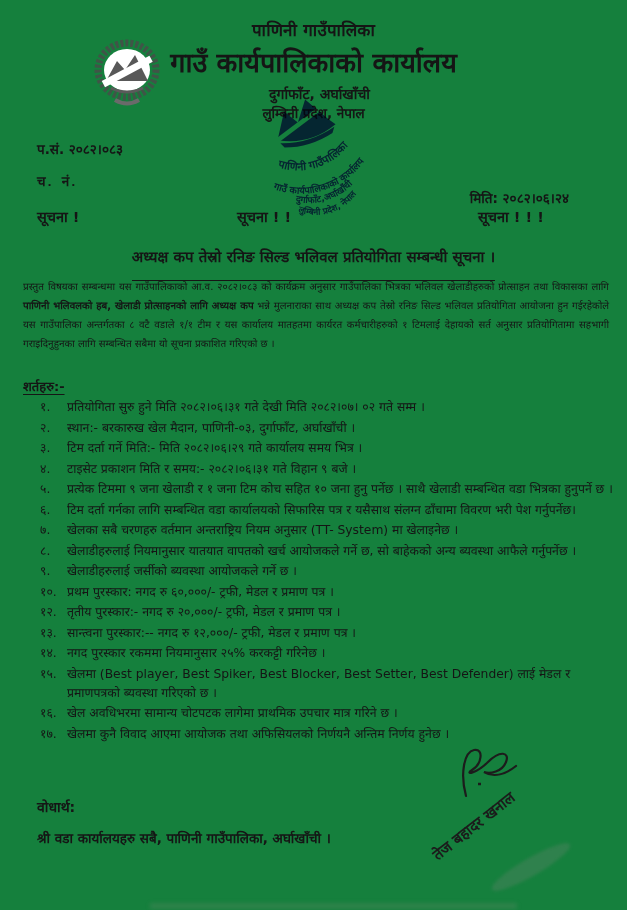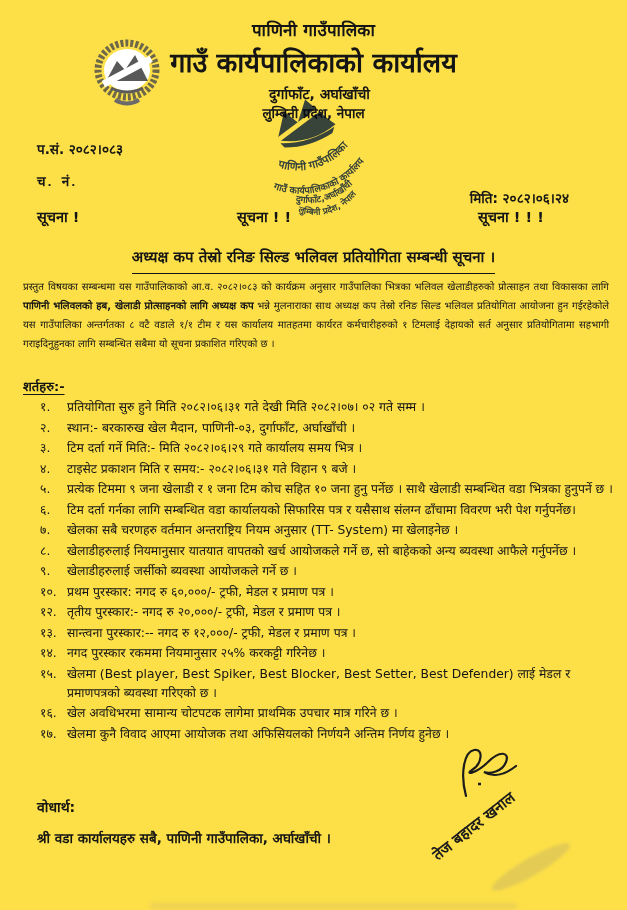--- a/index.html
+++ b/index.html
@@ -1,18 +1,18 @@
 <!DOCTYPE html>
 <html><head>
 <meta charset="utf-8">
 <style>
   html,body{margin:0;padding:0;background:#e8e8e8;}
   .page{
     position:relative;width:627px;height:910px;margin:0 auto;
-    background:#fde047;color:#151515;overflow:hidden;
+    background:#15803d;color:#151515;overflow:hidden;
     font-family:"DejaVu Sans","Liberation Sans",sans-serif;
   }
   
   .letterhead{position:absolute;top:18px;left:0;width:100%;text-align:center;}
   .muni{font-size:17px;font-weight:700;letter-spacing:.2px;}
   .office{font-size:27px;font-weight:700;margin-top:2px;}
   .addr1{font-size:14px;font-weight:700;margin-top:4px;padding-left:12px;}
   .addr2{font-size:13.5px;font-weight:700;margin-top:1px;}
   .gov-emblem{position:absolute;left:86px;top:30px;width:82px;height:92px;}
   
@@ -25,21 +25,21 @@
   .refno{position:absolute;left:37px;top:140px;font-size:13.5px;font-weight:600;}
   .chno{position:absolute;left:37px;top:172px;font-size:13.5px;font-weight:600;font-family:Liberation Mono, monospace;}
   .date{position:absolute;right:58px;top:189px;font-size:13.5px;font-weight:700;}
   .notice1{position:absolute;left:37px;top:206px;font-size:14.5px;font-weight:700;}
   .notice2{position:absolute;left:205px;top:206px;font-size:14.5px;font-weight:700;margin-left:32px;}
   .notice3{position:absolute;left:478px;top:206px;font-size:14.5px;font-weight:700;}
   
   .title-wrap{position:absolute;top:246px;left:0;width:100%;text-align:center;}
   .title{
     display:inline-block;font-size:15px;font-weight:700;
-    border-bottom:1.6px solid #151515;padding-bottom:7px;
+    border-bottom:1.6px solid #151515;padding-bottom:14px;
   }
   .intro{
     position:absolute;top:277px;left:23px;width:586px;
     font-size:10px;line-height:19px;text-align:justify;margin:0;
   }
   .intro .b{font-weight:700;}
   .terms-heading{
     position:absolute;top:377px;left:23px;font-size:13px;font-weight:700;
     text-decoration:underline;text-underline-offset:3px;
   }

